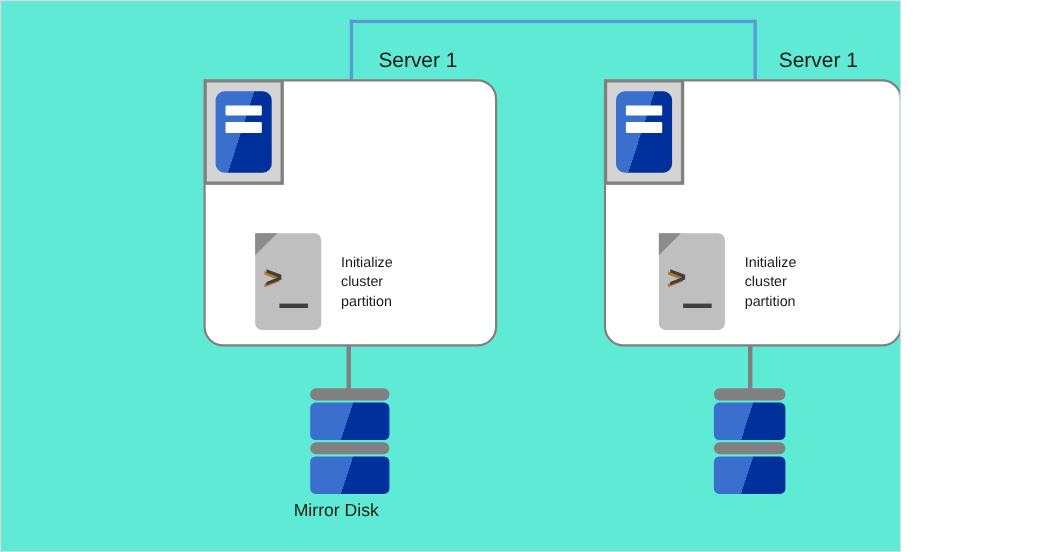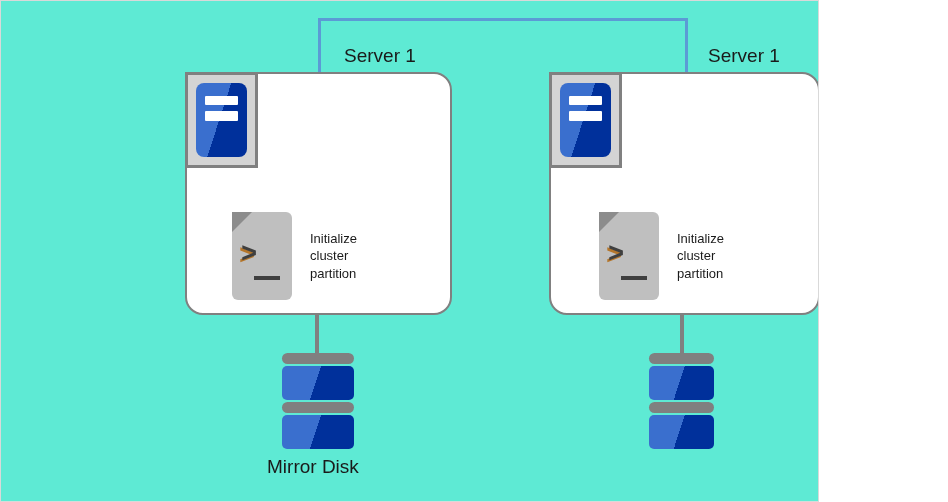--- a/index.html
+++ b/index.html
@@ -188,21 +188,21 @@
     width: 100%;
     height: 34px;
     margin: 2px 0;
     border-radius: 5px;
     background: linear-gradient(108deg, #3a6fce 0%, #3a6fce 47%, #00309b 47%, #00309b 100%);
   }
 
   .disk-label {
     position: absolute;
     top: 456px;
-    font-size: 19px;
+    font-size: 16px;
     color: #1a1a1a;
     white-space: nowrap;
     line-height: 1;
   }
   #disk-label-1 { left: 266px; }
 </style>
 </head>
 <body>
 
 <div id="canvas">

